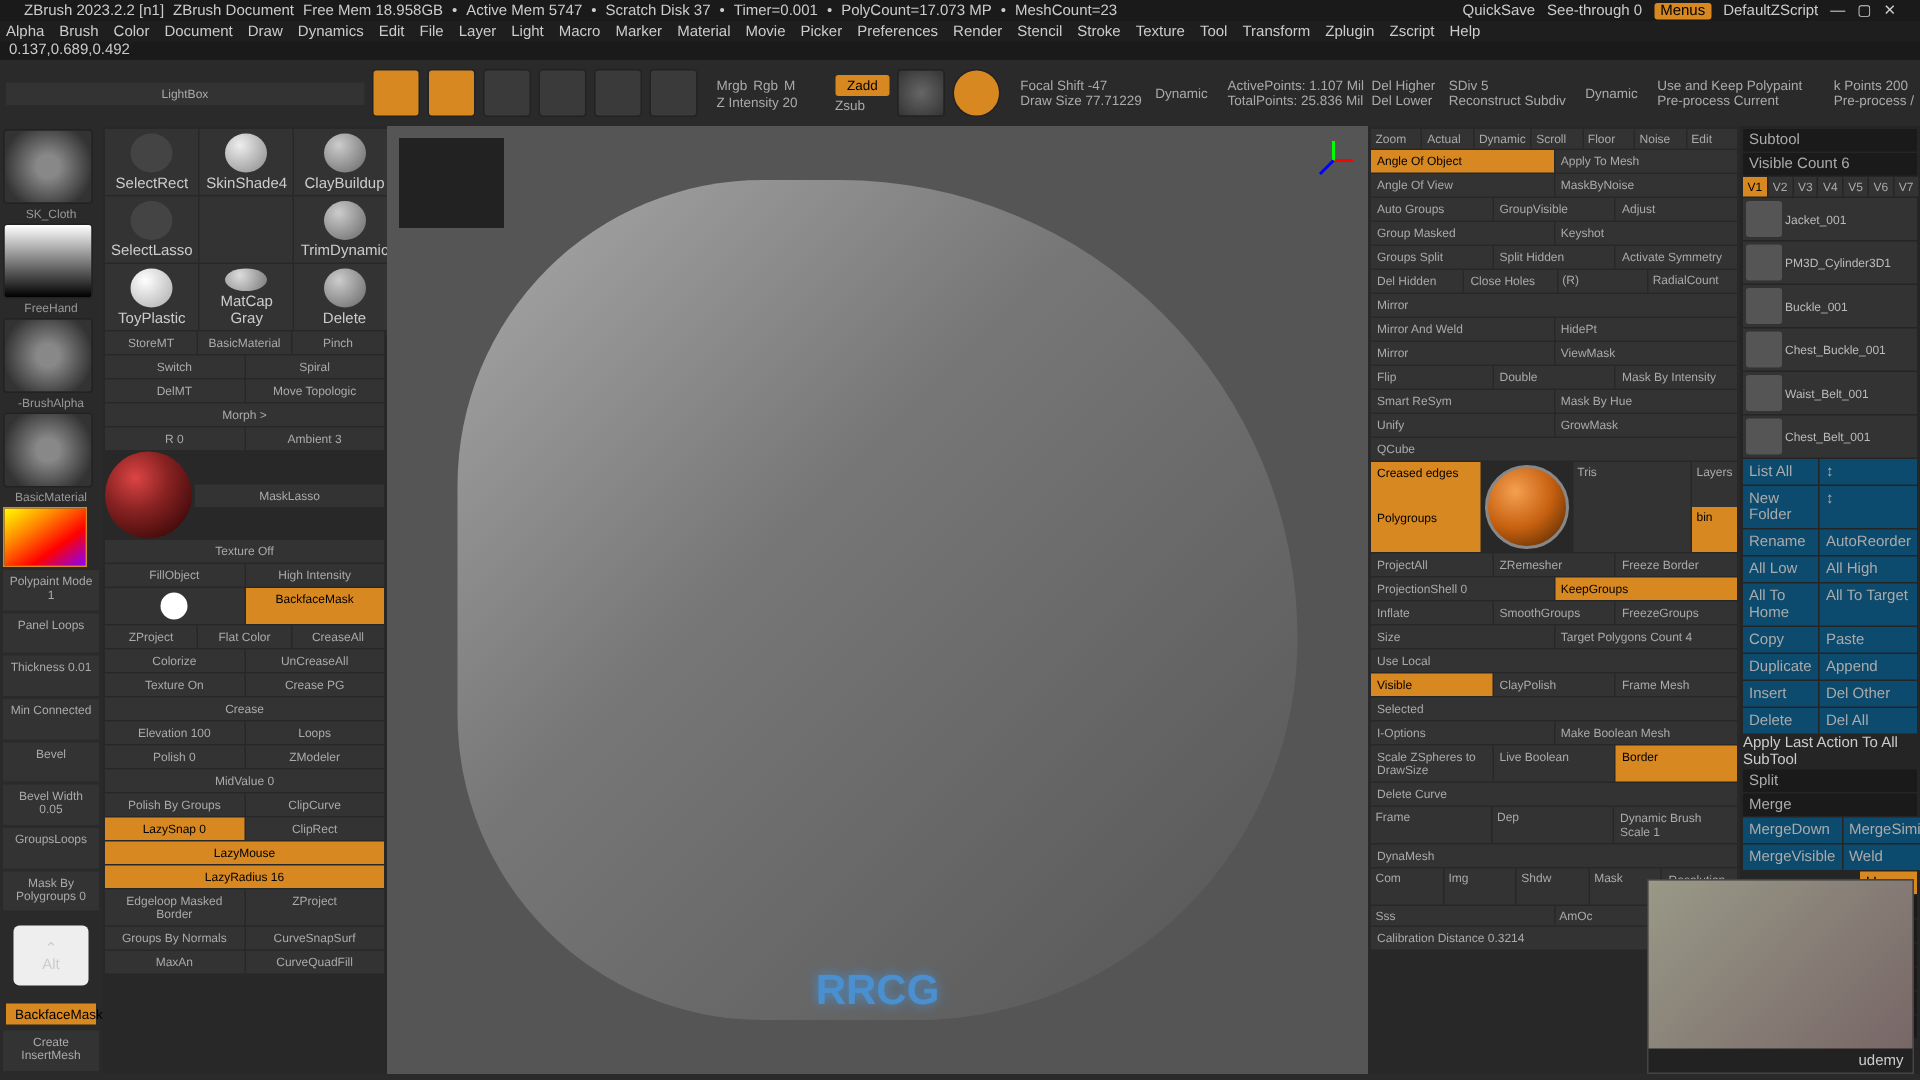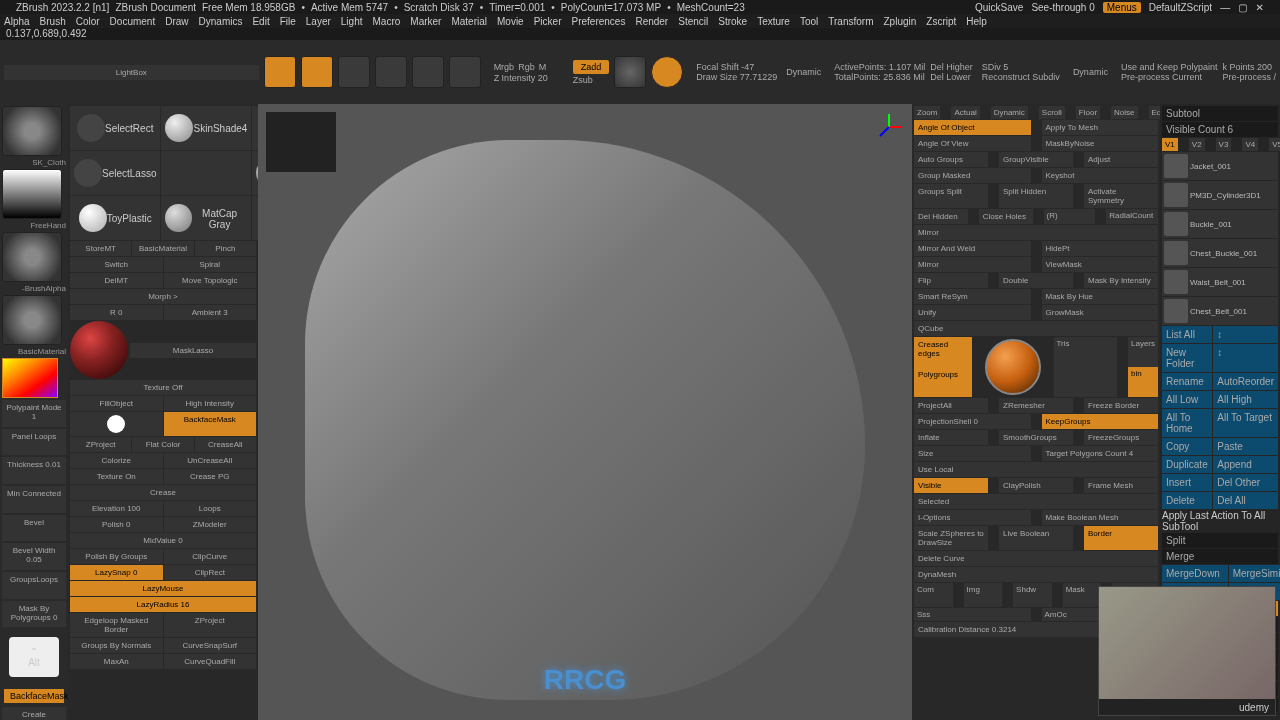--- a/index.html
+++ b/index.html
@@ -2,44 +2,44 @@
 <html><head>
 <meta charset="utf-8">
 <style>
 *{margin:0;padding:0;box-sizing:border-box;font-family:Arial,sans-serif;font-size:10px;color:#ccc}
 body{width:1280px;height:720px;background:#2a2a2a;overflow:hidden;position:relative}
 .topbar{height:14px;background:#1a1a1a;display:flex;align-items:center;padding:0 16px;gap:6px;font-size:9px;color:#aaa}
 .topbar .right{margin-left:auto;display:flex;gap:8px;align-items:center}
 .topbar .btn{background:#d88820;color:#000;padding:0 4px;border-radius:2px}
 .menubar{height:14px;background:#1e1e1e;display:flex;align-items:center;padding:0 4px;gap:10px;font-size:9px;color:#bbb}
 .status{height:12px;background:#1a1a1a;padding:0 6px;font-size:9px;color:#888}
-.toolbar{height:64px;background:#2a2a2a;display:flex;align-items:center;padding:2px 4px;gap:5px}
+.toolbar{height:44px;background:#2a2a2a;display:flex;align-items:center;padding:2px 4px;gap:5px}
 .tool-btn{width:32px;height:32px;background:#3a3a3a;border:1px solid #222;border-radius:3px}
 .tool-btn.active{background:#d88820}
 .mode-btn{background:#d88820;color:#000;padding:2px 8px;font-size:9px;border-radius:2px}
 .mode-btns{display:flex;flex-direction:column;gap:1px}
 .slider{font-size:9px;color:#aaa}
 .main{display:flex;height:632px}
 .left-panel{width:68px;background:#2a2a2a;padding:2px;display:flex;flex-direction:column;gap:2px}
 .brush-thumb{width:60px;height:50px;background:radial-gradient(circle,#888 20%,#333 80%);border:1px solid #222;border-radius:3px}
-.brush-lbl{font-size:8px;text-align:right;color:#999}
+.brush-lbl{font-size:8px;text-align:center;color:#999}
 .tool-panel{width:190px;background:#282828;padding:2px;display:flex;flex-direction:column;gap:1px;font-size:9px}
 .tp-row{display:flex;gap:1px}
 .tp-cell{flex:1;background:#333;padding:3px 4px;text-align:center;color:#aaa;font-size:8px}
 .tp-cell.orange{background:#d88820;color:#000}
 .tp-grid{display:grid;grid-template-columns:1fr 1fr 1fr;gap:1px}
-.tp-grid .tp-cell{height:44px;display:flex;flex-direction:row;align-items:center;justify-content:center;padding-bottom:2px}
+.tp-grid .tp-cell{height:44px;display:flex;flex-direction:column;align-items:center;justify-content:flex-start;padding-bottom:2px}
 .tp-grid .sph{width:28px;height:28px;border-radius:50%;margin-bottom:2px}
 .viewport{flex:1;background:#555;position:relative;display:flex;align-items:center;justify-content:center}
 .viewport .model{width:560px;height:560px;background:linear-gradient(135deg,#aaa 0%,#777 40%,#666 70%,#555 100%);border-radius:40% 60% 50% 40%;position:relative}
 .viewport .gizmo{position:absolute;top:8px;right:8px;width:30px;height:30px}
 .viewport .ref{position:absolute;top:8px;left:8px;width:70px;height:60px;background:#222}
 .viewport .rrcg{position:absolute;bottom:40px;left:50%;transform:translateX(-50%);font-size:28px;font-weight:bold;color:#4a90d0;text-shadow:0 0 8px #4a90d0}
 .right-panel{width:248px;background:#282828;padding:2px;display:flex;flex-direction:column;gap:1px;font-size:9px}
-.rp-row{display:flex;gap:11px}
+.rp-row{display:flex;gap:1px}
 .rp-cell{flex:1;background:#333;padding:3px 4px;color:#aaa;font-size:8px}
 .rp-cell.orange{background:#d88820;color:#000}
 .rp-cell.sm{padding:2px 3px;font-size:8px}
 .rp-sphere{width:56px;height:56px;background:radial-gradient(circle at 35% 30%,#f4a050,#c66010 50%,#402000);border-radius:50%;border:2px solid #888;margin:2px}
 .subtool-panel{width:120px;background:#252525;padding:2px;display:flex;flex-direction:column;gap:1px;font-size:8px}
 .st-hdr{background:#1a1a1a;padding:2px 4px;color:#aaa}
 .st-item{display:flex;align-items:center;gap:2px;background:#333;padding:2px;height:28px}
 .st-thumb{width:24px;height:24px;background:#555;border-radius:2px}
 .st-name{flex:1;font-size:8px;color:#bbb}
 .st-cmd{display:grid;grid-template-columns:1fr 1fr;gap:1px}
@@ -146,21 +146,21 @@
   </div>
   <div style="display:flex;flex-direction:column;margin-left:4px">
     <span class="slider">SDiv 5</span>
     <span class="slider">Reconstruct Subdiv</span>
   </div>
   <span class="slider" style="margin-left:8px">Dynamic</span>
   <div style="display:flex;flex-direction:column;margin-left:8px">
     <span class="slider">Use and Keep Polypaint</span>
     <span class="slider">Pre-process Current</span>
   </div>
-  <div style="display:flex;flex-direction:column;margin-left:0">
+  <div style="display:flex;flex-direction:column;margin-left:16px">
     <span class="slider">k Points 200</span>
     <span class="slider">Pre-process /</span>
   </div>
 </div>
 
 <div class="main">
   <div class="left-panel">
     <div class="brush-thumb"></div>
     <div class="brush-lbl">SK_Cloth</div>
     <div class="brush-thumb" style="background:linear-gradient(#fff,#000)"></div>
@@ -439,20 +439,25 @@
       </div>
     <div class="rp-row">
         <div class="rp-cell">Scale ZSpheres to DrawSize</div>
         <div class="rp-cell">Live Boolean</div>
         <div class="rp-cell orange">Border</div>
       </div>
     <div class="rp-row">
         <div class="rp-cell">Delete Curve</div>
       </div>
     <div class="rp-row">
+        <div class="rp-cell sm">Frame</div>
+        <div class="rp-cell sm">Dep</div>
+        <div class="rp-cell">Dynamic Brush Scale 1</div>
+      </div>
+    <div class="rp-row">
         <div class="rp-cell">DynaMesh</div>
       </div>
     <div class="rp-row">
         <div class="rp-cell sm">Com</div>
         <div class="rp-cell sm">Img</div>
         <div class="rp-cell sm">Shdw</div>
         <div class="rp-cell sm">Mask</div>
         <div class="rp-cell">Resolution 128</div>
       </div>
     <div class="rp-row">

